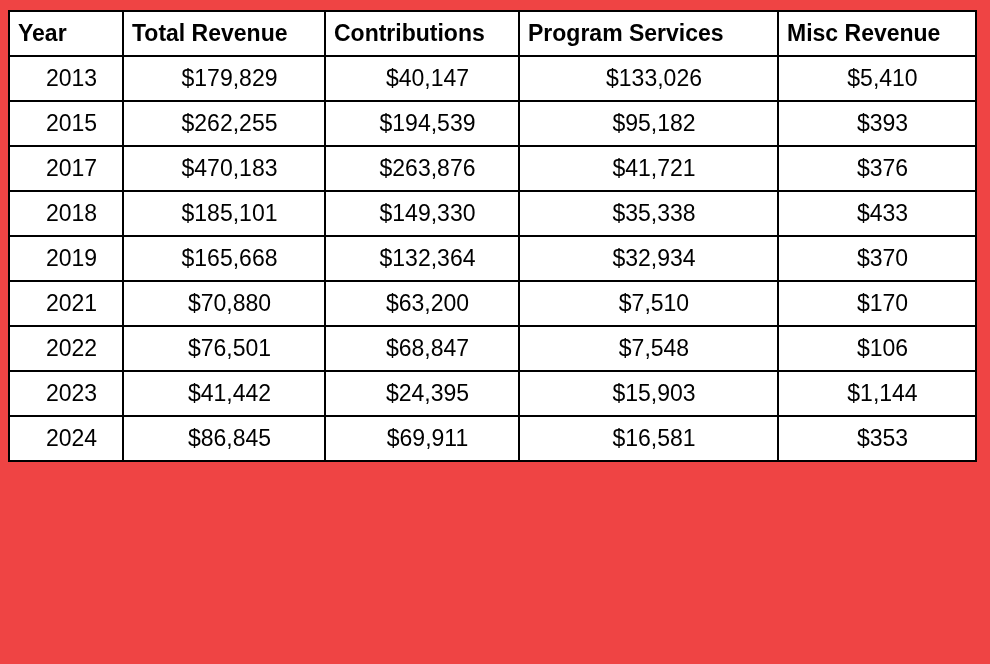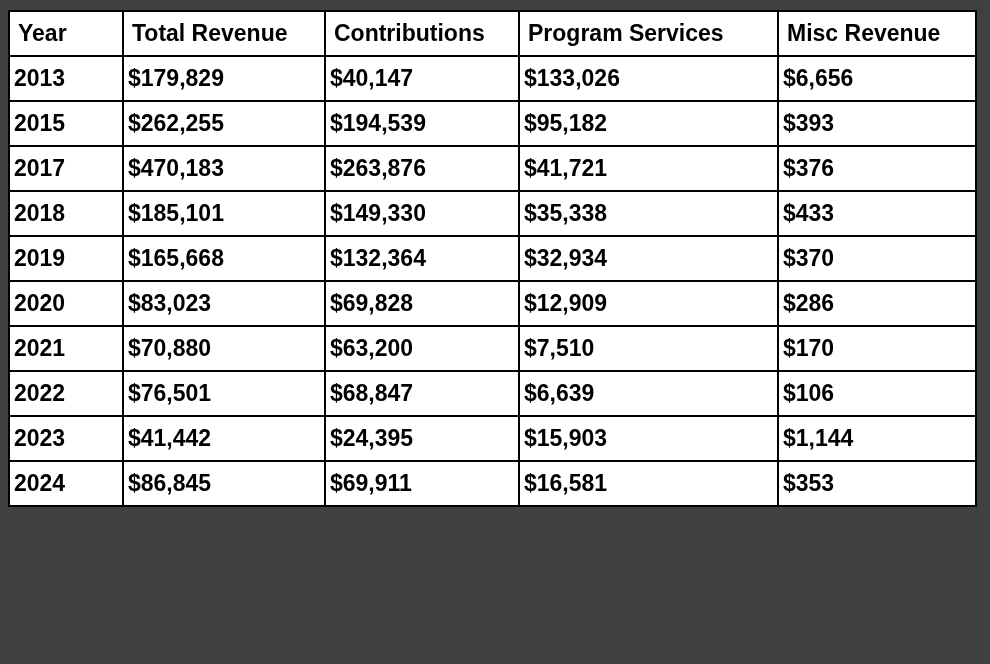--- a/index.html
+++ b/index.html
@@ -7,21 +7,21 @@
     padding: 0;
     background: #ffffff;
     width: 990px;
     height: 664px;
     font-family: "Liberation Sans", sans-serif;
   }
   .canvas {
     position: relative;
     width: 990px;
     height: 664px;
-    background: #404040;
+    background: #ef4444;
     overflow: hidden;
   }
   table.data-table {
     position: absolute;
     left: 8px;
     top: 10px;
     width: 967px;
     border-collapse: collapse;
     table-layout: fixed;
     background: #ffffff;
@@ -37,23 +37,23 @@
     white-space: nowrap;
     overflow: hidden;
   }
   table.data-table th {
     font-weight: bold;
     text-align: left;
     padding: 0 4px 0 8px;
     vertical-align: middle;
   }
   table.data-table td {
-    font-weight: bold;
-    text-align: left;
-    padding: 0 9px 0 4px;
+    font-weight: normal;
+    text-align: center;
+    padding: 0 9px 0 20px;
     vertical-align: middle;
   }
   col.c-year { width: 114px; }
   col.c-total { width: 202px; }
   col.c-contrib { width: 194px; }
   col.c-program { width: 259px; }
   col.c-misc { width: 198px; }
 </style>
 </head>
 <body>
@@ -75,21 +75,21 @@
           <th>Program Services</th>
           <th>Misc Revenue</th>
         </tr>
     </thead>
     <tbody>
         <tr>
           <td>2013</td>
           <td>$179,829</td>
           <td>$40,147</td>
           <td>$133,026</td>
-          <td>$6,656</td>
+          <td>$5,410</td>
         </tr>
         <tr>
           <td>2015</td>
           <td>$262,255</td>
           <td>$194,539</td>
           <td>$95,182</td>
           <td>$393</td>
         </tr>
         <tr>
           <td>2017</td>
@@ -106,38 +106,31 @@
           <td>$433</td>
         </tr>
         <tr>
           <td>2019</td>
           <td>$165,668</td>
           <td>$132,364</td>
           <td>$32,934</td>
           <td>$370</td>
         </tr>
         <tr>
-          <td>2020</td>
-          <td>$83,023</td>
-          <td>$69,828</td>
-          <td>$12,909</td>
-          <td>$286</td>
-        </tr>
-        <tr>
           <td>2021</td>
           <td>$70,880</td>
           <td>$63,200</td>
           <td>$7,510</td>
           <td>$170</td>
         </tr>
         <tr>
           <td>2022</td>
           <td>$76,501</td>
           <td>$68,847</td>
-          <td>$6,639</td>
+          <td>$7,548</td>
           <td>$106</td>
         </tr>
         <tr>
           <td>2023</td>
           <td>$41,442</td>
           <td>$24,395</td>
           <td>$15,903</td>
           <td>$1,144</td>
         </tr>
         <tr>

